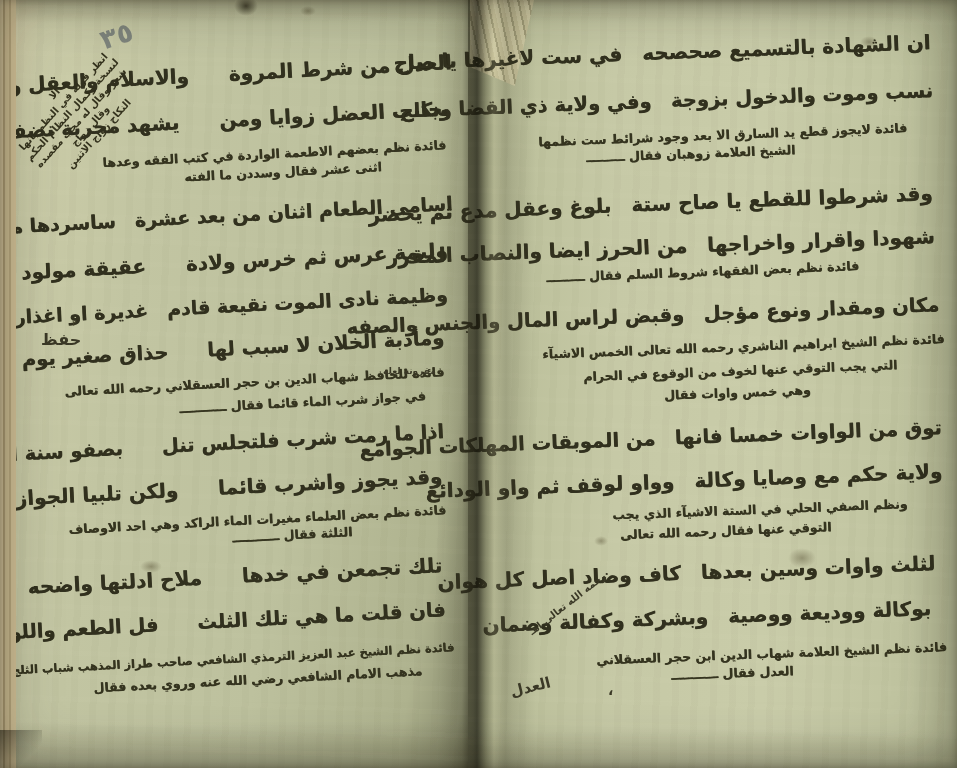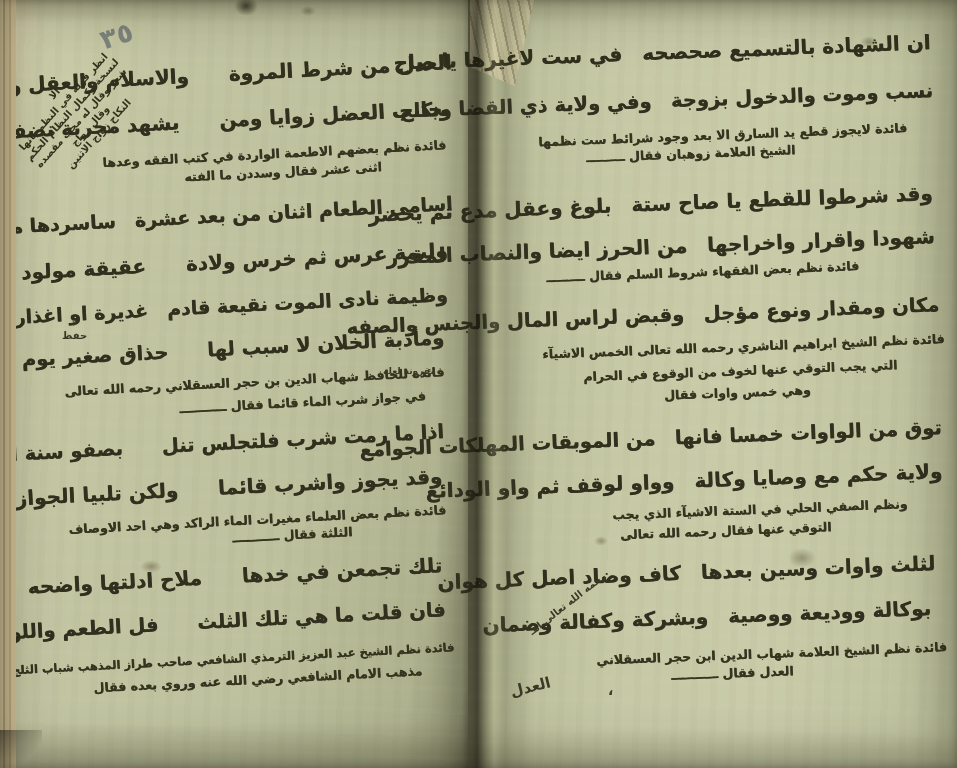--- a/index.html
+++ b/index.html
@@ -95,21 +95,21 @@
     <div class="ln v" style="top:50px;right:16px;font-size:20px;">العدل من شرط المروة  والاسلام والعقل والبلوغ معا</div>
     <div class="ln v" style="top:96px;right:18px;font-size:20px;">يجانب العضل زوايا ومن  يشهد مجربة نضف تبعا</div>
     <div class="ln r" style="top:137px;right:22px;font-size:12.5px;">فائدة نظم بعضهم الاطعمة الواردة في كتب الفقه وعدها</div>
     <div class="ln r" style="top:159px;right:86px;font-size:12.5px;">اثنى عشر فقال وسددن ما الفته</div>
     <div class="ln v" style="top:192px;right:16px;font-size:19px;">اسامى الطعام اثنان من بعد عشرة ساسردها مقرونة ببيان</div>
     <div class="ln v" style="top:238px;right:20px;font-size:20px;">وليمة عرس ثم خرس ولادة  عقيقة مولود وكيرة بان</div>
     <div class="ln v" style="top:283px;right:20px;font-size:19px;">وظيمة نادى الموت نقيعة قادم غديرة او اغذار يوم ختان</div>
     <div class="ln v" style="top:326px;right:24px;font-size:19.5px;">ومأدبة الخلان لا سبب لها  حذاق صغير يوم ختم قران</div>
 
     <div class="margin-note" style="left:72px;top:318px;font-size:9px;color:#4a4830;">٢</div>
-    <div class="margin-note" style="left:62px;top:330px;font-size:10px;font-weight:700;">حفظ</div>
+    <div class="margin-note" style="left:41px;top:330px;font-size:16px;font-weight:700;">حفظ</div>
 
     <div class="ln r" style="top:364px;right:24px;font-size:12.5px;">فائدة للحافظ شهاب الدين بن حجر العسقلاني رحمه الله تعالى</div>
     <div class="margin-note" style="left:383px;top:366px;font-size:9px;font-weight:600;">مقرونة لعله</div>
     <div class="ln r" style="top:388px;right:42px;font-size:12.5px;">في جواز شرب الماء قائما فقال ـــــــــــ</div>
     <div class="ln v" style="top:420px;right:24px;font-size:19.5px;">اذا ما رمت شرب فلتجلس تنل  بصفو سنة اهل الحجاز</div>
     <div class="ln v" style="top:464px;right:26px;font-size:20px;">وقد يجوز واشرب قائما  ولكن تلبيا الجواز</div>
     <div class="ln r" style="top:502px;right:22px;font-size:12.5px;">فائدة نظم بعض العلماء مغيرات الماء الراكد وهي احد الاوصاف</div>
     <div class="ln r" style="top:524px;right:116px;font-size:12.5px;">الثلثة فقال ـــــــــــ</div>
     <div class="ln v" style="top:553px;right:26px;font-size:20px;">تلك تجمعن في خدها  ملاح ادلتها واضحه</div>
     <div class="ln v" style="top:598px;right:22px;font-size:19.5px;">فان قلت ما هي تلك الثلث  فل الطعم واللون والرائحه</div>

